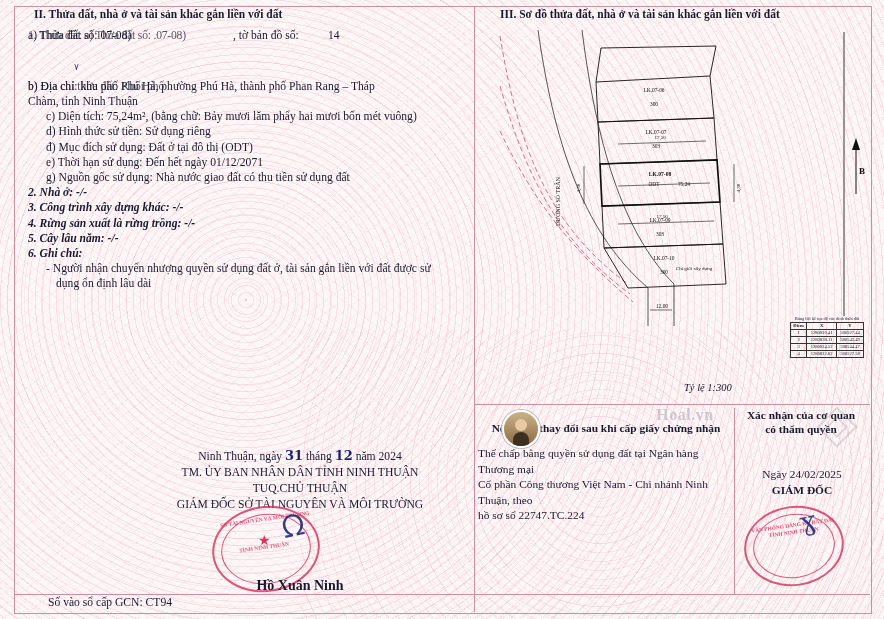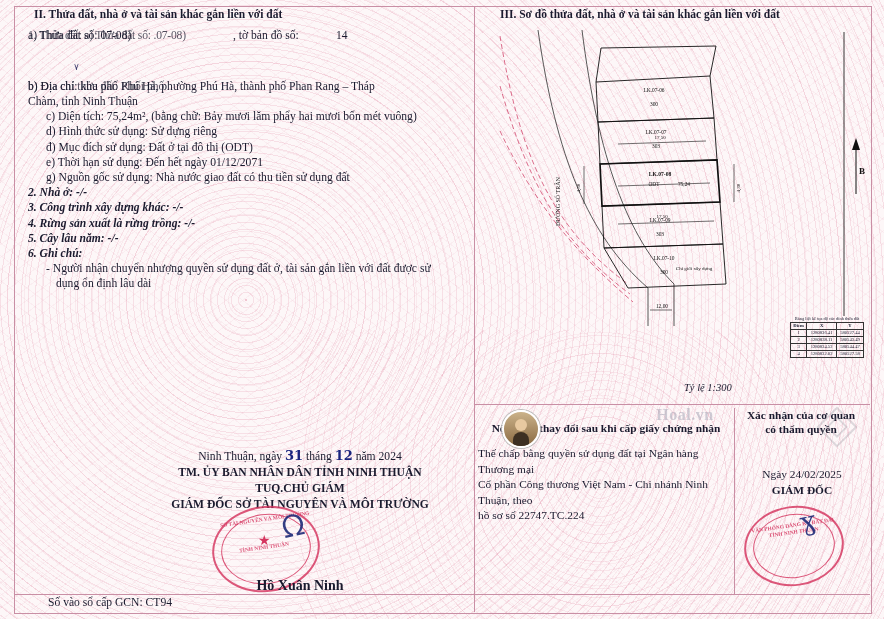--- a/index.html
+++ b/index.html
@@ -81,21 +81,21 @@
   }
   .coord-table td,.coord-table th{
     border:.5px solid #333;padding:0 1px;text-align:center;line-height:6px;
   }
 
   
   .sign-block{
     position:absolute;left:150px;top:448px;width:300px;text-align:center;
     font-size:11.6px;line-height:16px;
   }
-  .sign-block .b{font-weight:bold;}
+  .sign-block .b{font-weight:normal;}
   .handwrite-date{
     font-family:"DejaVu Serif", serif;color:#1a237e;font-size:13px;font-weight:bold;
   }
   .signer{
     position:absolute;left:190px;top:578px;width:220px;text-align:center;
     font-size:14px;font-weight:bold;
   }
   .gcn{
     position:absolute;left:48px;top:596px;font-size:11.6px;
   }
@@ -176,29 +176,29 @@
 
 <div class="sec-title" id="sec2-title">II. Thửa đất, nhà ở và tài sản khác gắn liền với đất</div>
 <div class="sec-title" id="sec3-title">III. Sơ đồ thửa đất, nhà ở và tài sản khác gắn liền với đất</div>
 
 <div class="left-body">
   <div class="tick">٧</div>
   <div class="ln smudge" style="height:15px;">
     <span class="overlap" style="letter-spacing:-.2px;">1. Thửa đất:  a) Thửa đất số:  .07-08)</span>
     <span style="position:absolute;left:0;top:0;">a) Thửa đất số: 07-08)</span>
     <span style="position:absolute;left:205px;top:0;">, tờ bản đồ số:</span>
-    <span style="position:absolute;left:308px;top:0;">14</span>
+    <span style="position:absolute;left:300px;top:0;">14</span>
   </div>
   <div class="ln smudge" style="height:15px;margin-top:36px;">
     <span class="overlap">b) Địa chỉ thửa đất: Khối phố</span>
     <span style="position:absolute;left:0;top:0;">b) Địa chỉ: khu phố Phú Hà, phường Phú Hà, thành phố Phan Rang – Tháp</span>
   </div>
   <div class="ln">Chàm, tỉnh Ninh Thuận</div>
   <div class="ln indent1">c) Diện tích:      75,24m², (bằng chữ: Bảy mươi lăm phẩy hai mươi bốn mét vuông)</div>
-  <div class="ln indent1">d) Hình thức sử dụng:    Sử dựng riêng</div>
+  <div class="ln indent1">d) Hình thức sử tiền:    Sử dụng riêng</div>
   <div class="ln indent1">đ) Mục đích sử dụng:   Đất ở tại đô thị (ODT)</div>
   <div class="ln indent1">e) Thời hạn sử dụng:   Đến hết ngày 01/12/2071</div>
   <div class="ln indent1">g) Nguồn gốc sử dụng: Nhà nước giao đất có thu tiền sử dụng đất</div>
   <div class="ln ital">2. Nhà ở: -/-</div>
   <div class="ln ital">3. Công trình xây dựng khác: -/-</div>
   <div class="ln ital">4. Rừng sản xuất là rừng trồng: -/-</div>
   <div class="ln ital">5. Cây lâu năm: -/-</div>
   <div class="ln ital">6. Ghi chú:</div>
   <div class="ln indent1">- Người nhận chuyển nhượng quyền sử dụng đất ở, tài sản gắn liền với đất được sử</div>
   <div class="ln indent2">dụng ổn định lâu dài</div>
@@ -319,21 +319,21 @@
 <div class="sign-block">
   <div>
     <span>Ninh Thuận, ngày</span>
     <span class="handwrite-date">31</span>
     <span>tháng</span>
     <span class="handwrite-date">12</span>
     <span>năm</span>
     <span>2024</span>
   </div>
   <div class="b">TM. ỦY BAN NHÂN DÂN TỈNH NINH THUẬN</div>
-  <div class="b">TUQ.CHỦ GIÁM</div>
+  <div class="b">TUQ.CHỦ THUẬN</div>
   <div class="b">GIÁM ĐỐC SỞ TÀI NGUYÊN VÀ MÔI TRƯỜNG</div>
 </div>
 
 <div class="seal" style="left:212px;top:506px;"></div>
 <div class="seal-txt" style="left:212px;top:506px;">
   <div style="padding-top:10px;transform:rotate(-8deg);">SỞ TÀI NGUYÊN VÀ MÔI TRƯỜNG</div>
   <div style="margin-top:22px;transform:rotate(-8deg);">TỈNH NINH THUẬN</div>
 </div>
 <div class="seal-star" style="left:258px;top:532px;">★</div>
 <div class="sig-ink" style="left:282px;top:508px;">ᘯ</div>

